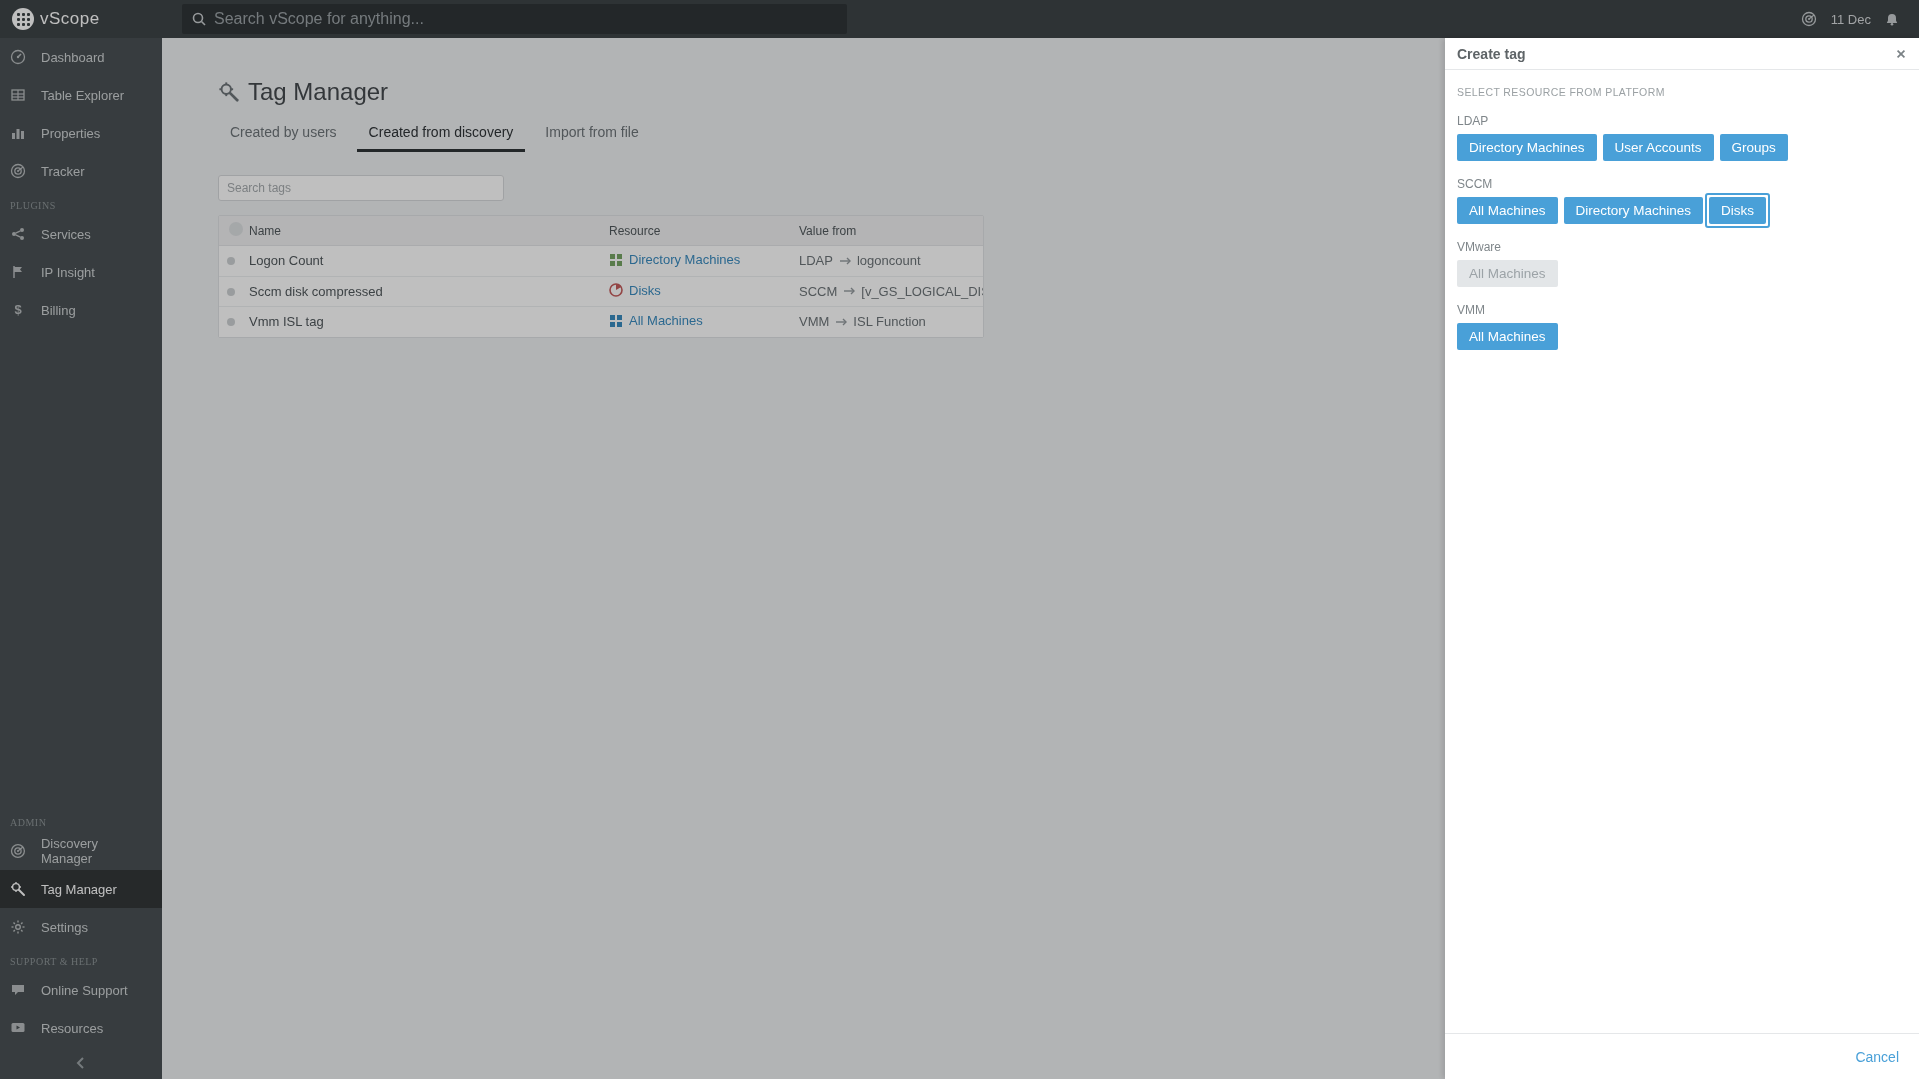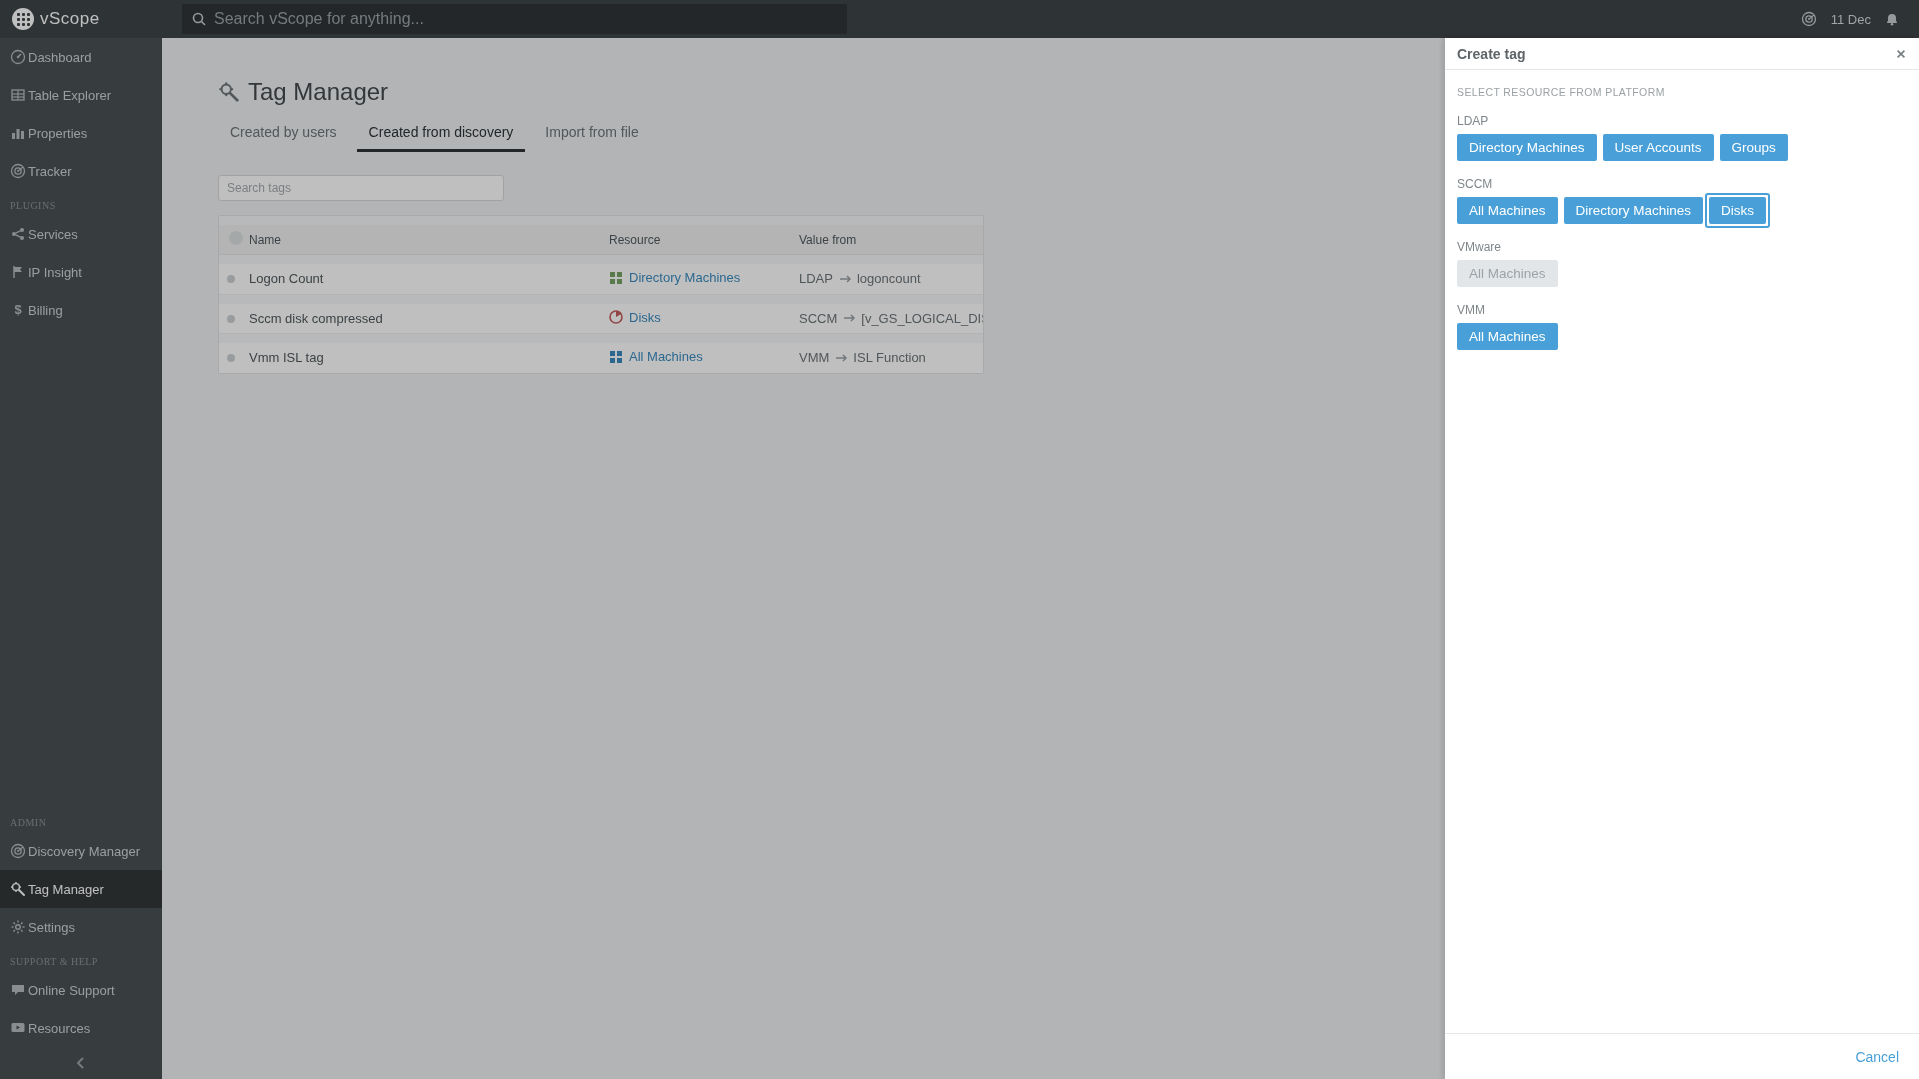--- a/index.html
+++ b/index.html
@@ -36,21 +36,21 @@
 
   
   .sidebar {
     position: absolute; top: 38px; left: 0; bottom: 0; width: 162px;
     background: #4A5154; color: #c4c8ca; display: flex; flex-direction: column;
     font-size: 13px;
   }
   .side-nav { list-style: none; }
   .side-nav li {
     display: flex; align-items: center; height: 38px; padding: 0 10px;
-    gap: 2px; cursor: pointer; color: #CFD3D5;
+    gap: 15px; cursor: pointer; color: #CFD3D5;
   }
   .side-nav li.active { background: #333739; color: #fff; }
   .side-heading {
     font-size: 10px; letter-spacing: .5px; color: #8D9497;
     padding: 10px 10px 4px; text-transform: uppercase; font-family: Liberation Serif, serif;
   }
   .side-spacer { flex: 1; }
   .side-collapse {
     height: 32px; display: flex; align-items: center; justify-content: center;
     cursor: pointer; color: #9CA3A7;
@@ -82,21 +82,21 @@
     background: #fff; padding: 0 8px; font-size: 12px; outline: none; color:#333;
   }
   .search-tags::placeholder { color: #A6ABAE; }
 
   .data-table {
     margin-top: 14px; width: 766px; border: 1px solid #DFE2E4; border-radius: 2px;
     background: #F6F7F8; font-size: 13px;
   }
   .data-table .thead, .data-table .trow {
     display: grid; grid-template-columns: 30px 360px 190px 1fr;
-    align-items: center; min-height: 28px; margin-top: 9px;
+    align-items: center; min-height: 28px;
   }
   .data-table .thead {
     background: #F0F1F2; color: #51585C; font-size: 12px;
     border-bottom: 1px solid #E3E5E7;
   }
   .thead .hcell { padding: 6px 4px 6px 0; }
   .hcell.first { padding-left: 6px; }
   .select-all {
     width: 14px; height: 14px; border-radius: 50%; background: #DDE0E2;
     display: inline-block; margin-left:4px;

